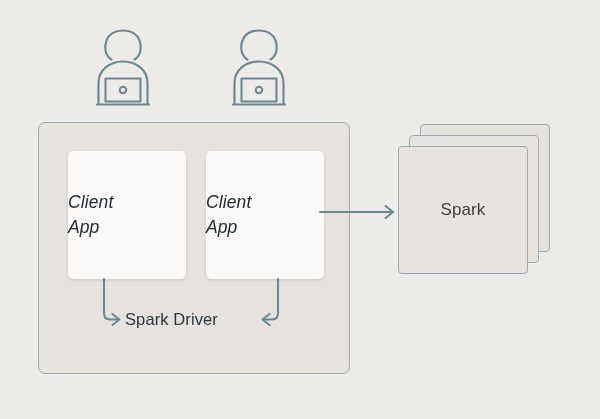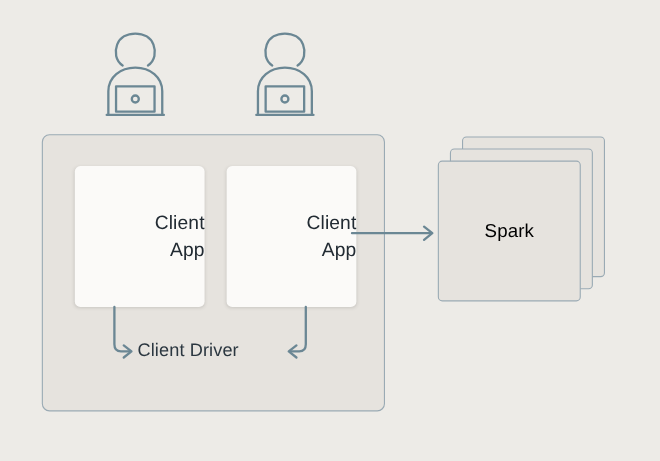--- a/index.html
+++ b/index.html
@@ -44,23 +44,24 @@
   
   .client-card {
     position: absolute;
     width: 118px;
     height: 128px;
     background: #fbfaf8;
     border-radius: 5px;
     box-shadow: 0 1px 3px rgba(80,75,70,0.18);
     display: flex;
     flex-direction: column;
-    align-items: flex-end;
+    align-items: flex-start;
     justify-content: center;
     box-sizing: border-box;
+    font-style: italic;
   }
   .client-card .line {
     color: #222b33;
     font-size: 17.5px;
     line-height: 1.42;
     letter-spacing: 0.1px;
     text-align: center;
   }
   #client-card-1 { left: 68px; top: 151px; }
   #client-card-2 { left: 206px; top: 151px; }
@@ -96,21 +97,21 @@
   #exec-card-back  { left: 22px; top: 0px;  }
   #exec-card-mid   { left: 11px; top: 11px; }
   #exec-card-front {
     left: 0px; top: 22px;
     display: flex;
     flex-direction: column;
     align-items: center;
     justify-content: center;
   }
   .exec-card .line {
-    color: #000000;
+    color: #404040;
     font-size: 17px;
     line-height: 1.42;
     letter-spacing: 0.1px;
     text-align: center;
   }
 
   
   .connector {
     position: absolute;
     left: 0; top: 0;
@@ -166,21 +167,21 @@
       <path d="M278 279 L278 313 C278 317 276 319.5 272 319.5 L264 319.5"></path>
       <path d="M269.5 314 L262.5 319.5 L269.5 325"></path>
     </g>
 
     <g>
       <path d="M320 212 L392 212"></path>
       <path d="M385.5 206 L393 212 L385.5 218"></path>
     </g>
   </svg>
 
-  <div class="driver-label">Client Driver</div>
+  <div class="driver-label">Spark Driver</div>
 
   <div class="exec-stack">
     <div class="exec-card" id="exec-card-back"></div>
     <div class="exec-card" id="exec-card-mid"></div>
     <div class="exec-card" id="exec-card-front">
       <div class="line">Spark</div>
     </div>
   </div>
 
 </div>

